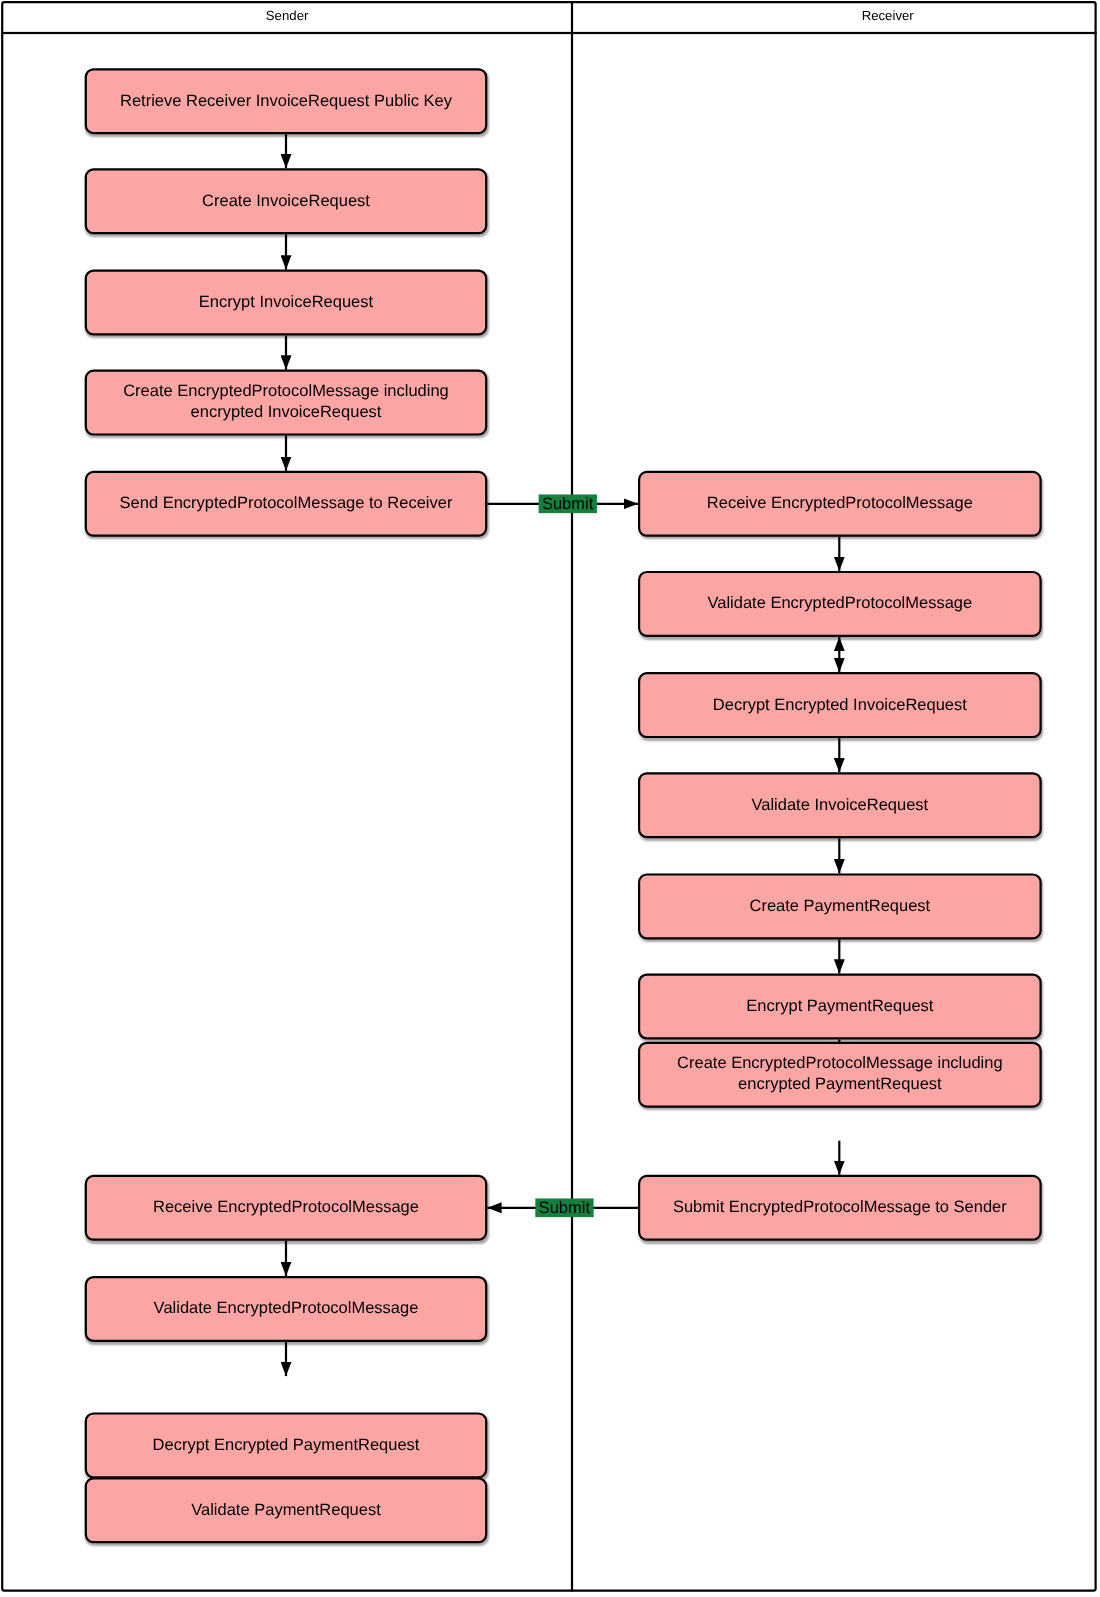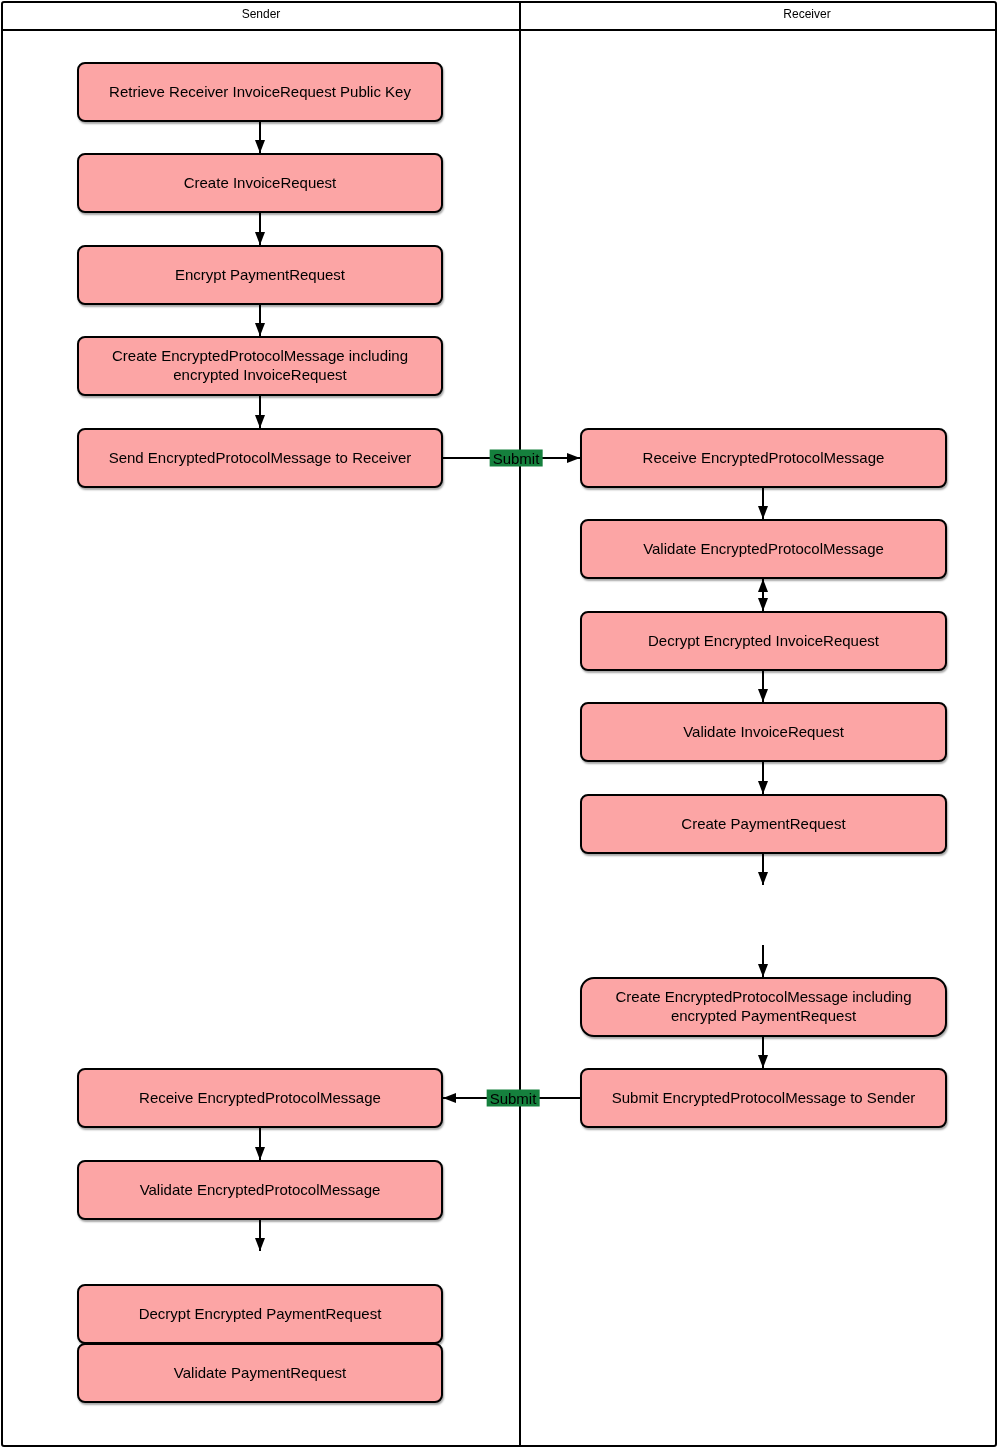--- a/index.html
+++ b/index.html
@@ -116,29 +116,30 @@
       <path d="M260 1220 L260 1251" marker-end="url(#ah)"></path>
       <path d="M260 1311 L260 1343" marker-end="url(#ah)"></path>
     </g>
   </svg>
 
   <div class="edge-label" style="left:516px; top:458px;">Submit</div>
   <div class="edge-label" style="left:513px; top:1098px;">Submit</div>
 
   <div class="node sender" style="top:62px;">Retrieve Receiver InvoiceRequest Public Key</div>
   <div class="node sender" style="top:153px;">Create InvoiceRequest</div>
-  <div class="node sender" style="top:245px;">Encrypt PaymentRequest</div>
+  <div class="node sender" style="top:245px;">Encrypt InvoiceRequest</div>
   <div class="node sender" style="top:336px;text-align:center;">Create EncryptedProtocolMessage including encrypted InvoiceRequest</div>
   <div class="node sender" style="top:428px;">Send EncryptedProtocolMessage to Receiver</div>
   <div class="node sender" style="top:1068px;">Receive EncryptedProtocolMessage</div>
   <div class="node sender" style="top:1160px;">Validate EncryptedProtocolMessage</div>
   <div class="node sender" style="top:1251px;margin-top:33px;">Decrypt Encrypted PaymentRequest</div>
   <div class="node sender" style="top:1343px;">Validate PaymentRequest</div>
 
   <div class="node receiver" style="top:428px;">Receive EncryptedProtocolMessage</div>
   <div class="node receiver" style="top:519px;">Validate EncryptedProtocolMessage</div>
   <div class="node receiver" style="top:611px;">Decrypt Encrypted InvoiceRequest</div>
   <div class="node receiver" style="top:702px;">Validate InvoiceRequest</div>
   <div class="node receiver" style="top:794px;">Create PaymentRequest</div>
-  <div class="node receiver" style="top:977px;border-radius:14px;">Create EncryptedProtocolMessage including encrypted PaymentRequest</div>
+  <div class="node receiver" style="top:885px;">Encrypt PaymentRequest</div>
+  <div class="node receiver" style="top:947px;">Create EncryptedProtocolMessage including encrypted PaymentRequest</div>
   <div class="node receiver" style="top:1068px;">Submit EncryptedProtocolMessage to Sender</div>
 
 </div>
 
 </body></html>

